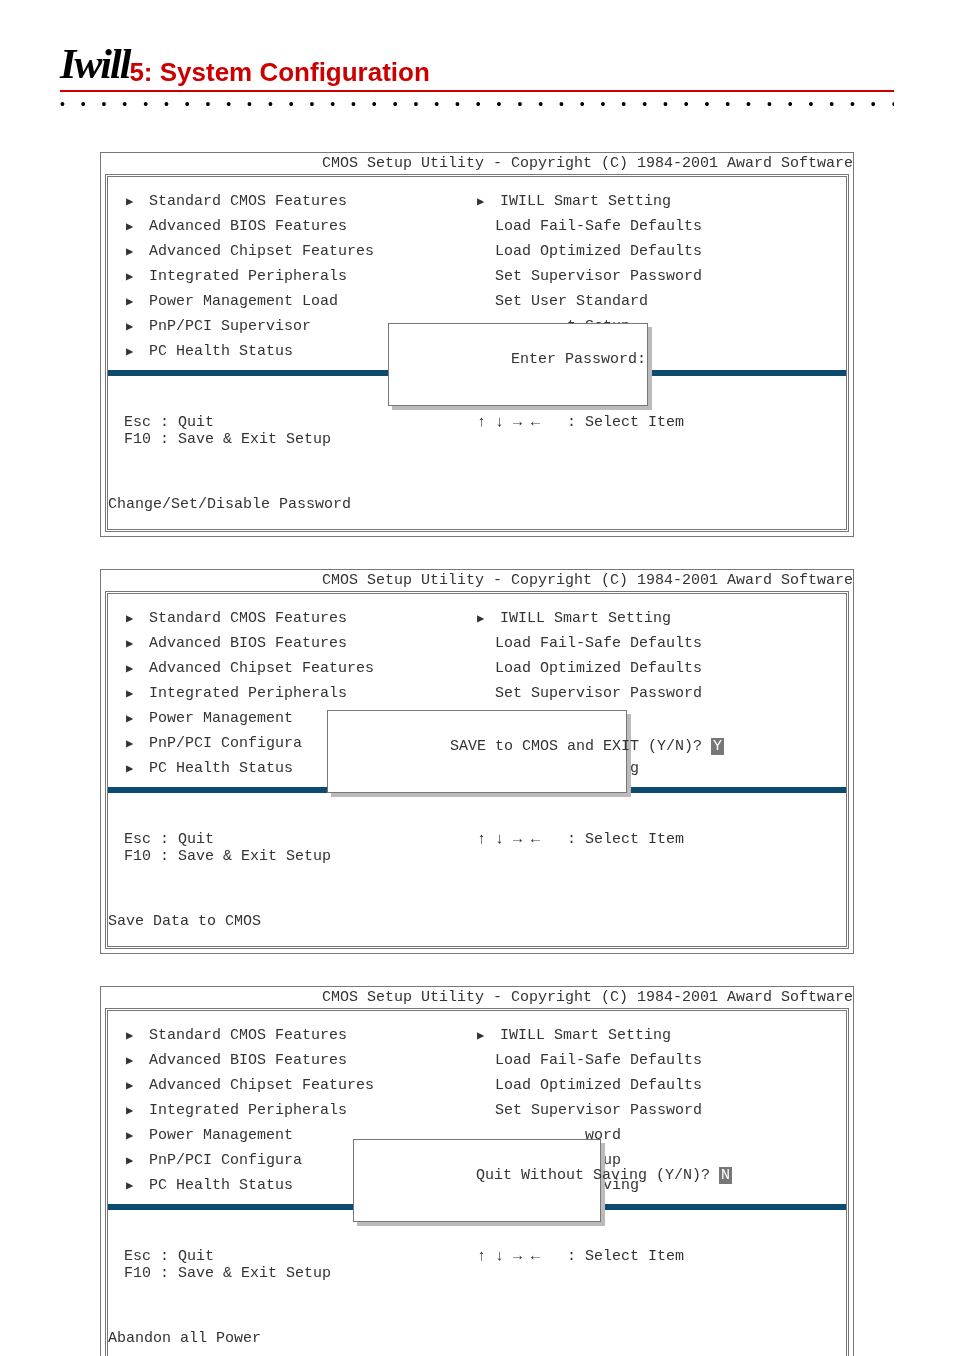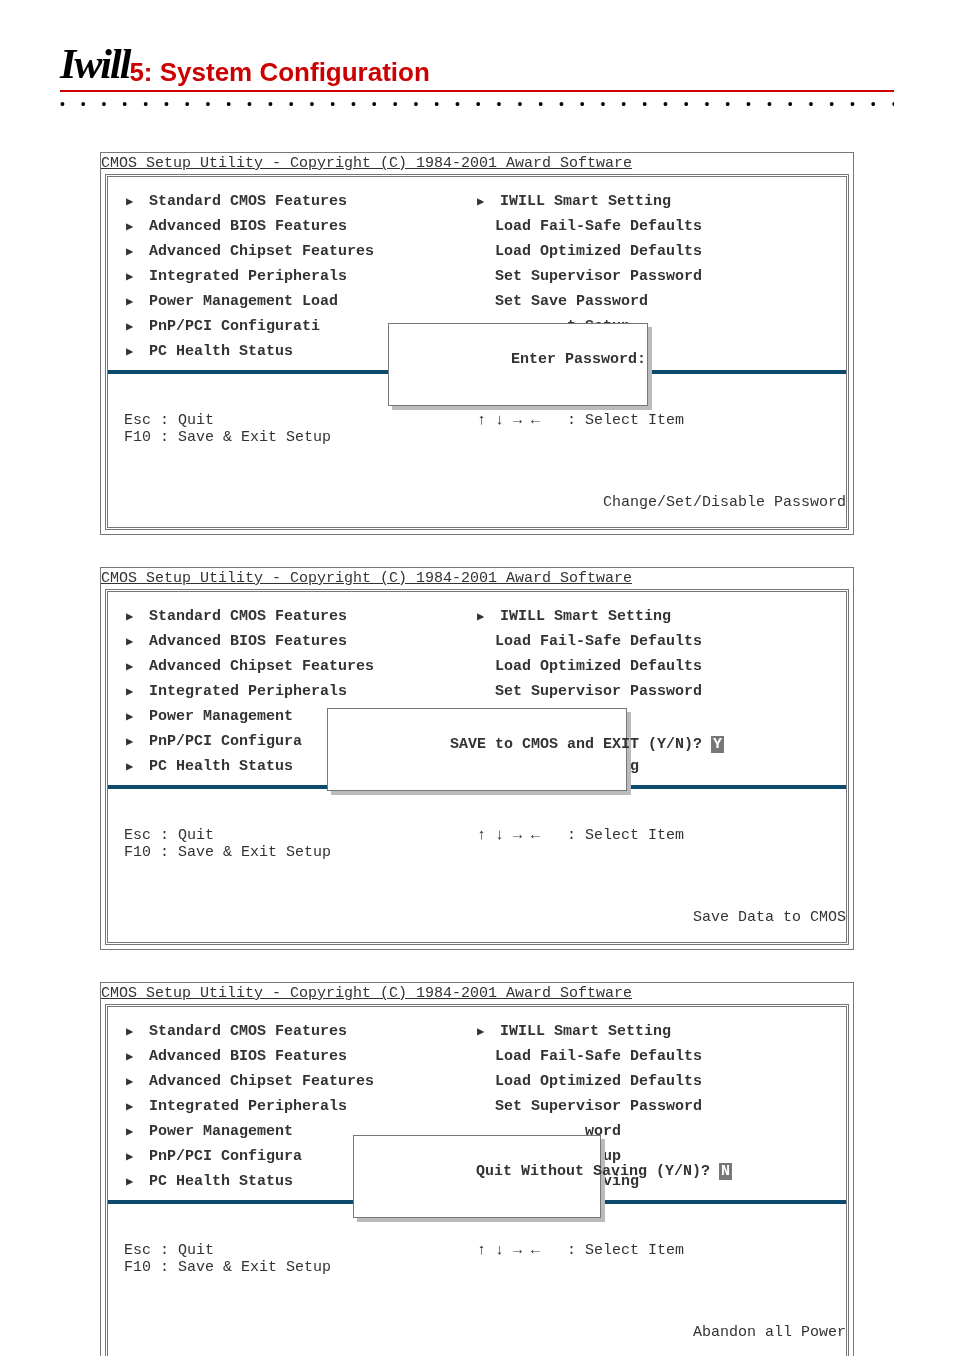--- a/index.html
+++ b/index.html
@@ -4,28 +4,28 @@
 <style>
   * { box-sizing: border-box; margin: 0; padding: 0; }
   html, body { width: 954px; height: 1356px; background: #fff; font-family: Arial, sans-serif; }
   .page { width: 954px; height: 1356px; position: relative; padding: 40px 60px 30px 60px; }
   .header-row { display: flex; align-items: flex-end; justify-content: flex-start; border-bottom: 2px solid #c00; padding-bottom: 2px; margin-bottom: 4px; }
   .logo { font-family: serif; font-size: 42px; font-weight: bold; font-style: italic; letter-spacing: -2px; }
   .chapter-title { font-size: 26px; font-weight: bold; color: #c00; }
   .dot-row { color: #000; letter-spacing: 6px; font-size: 14px; white-space: nowrap; overflow: hidden; width: 100%; }
   .bios-area { padding: 40px 40px 10px 40px; }
   .bios-box { border: 1px solid #777; margin-bottom: 32px; font-family: "Courier New", monospace; font-size: 15px; color: #333; }
-  .bios-titlebar { text-align: left; padding: 2px 0; text-decoration: underline; }
+  .bios-titlebar { text-align: right; padding: 2px 0; }
   .bios-inner { border: 3px double #777; margin: 0 4px 4px 4px; padding: 6px 0 2px 0; }
-  .menu-grid { display: flex; padding: 6px 18px 6px 18px; position: relative; font-weight: bold; }
+  .menu-grid { display: flex; padding: 6px 18px 6px 18px; position: relative; }
   .menu-col { flex: 1; }
   .menu-item { padding: 4px 0; white-space: pre; }
   .tri { font-size: 12px; display: inline-block; width: 14px; }
-  .footer-bar { border-top: 4px solid #0c4a6e; padding: 4px 16px; white-space: pre; }
-  .help-bar { text-align: right; padding: 10px 0 14px 0; }
+  .footer-bar { border-top: 6px solid #0c4a6e; padding: 4px 16px; white-space: pre; }
+  .help-bar { text-align: left; padding: 10px 0 14px 0; }
   .popup { position: absolute; background: #fff; border: 1px solid #777; box-shadow: 4px 4px 0 #bbb; padding: 10px 14px 20px 14px; font-family: "Courier New", monospace; font-size: 15px; left: 50%; transform: translateX(-50%); white-space: pre; }
   .popup .cursor { background: #777; color: #fff; padding: 0 2px; }
   .rel { position: relative; }
 </style>
 </head>
 <body>
 
 <div class="page">
 
   <div class="header-row">
@@ -39,29 +39,29 @@
     <div class="bios-box">
       <div class="bios-titlebar">CMOS Setup Utility - Copyright (C) 1984-2001 Award Software</div>
       <div class="bios-inner">
         <div class="menu-grid rel">
           <div class="menu-col">
             <div class="menu-item"><span class="tri">▶</span> <span>Standard CMOS Features</span></div>
             <div class="menu-item"><span class="tri">▶</span> <span>Advanced BIOS Features</span></div>
             <div class="menu-item"><span class="tri">▶</span> <span>Advanced Chipset Features</span></div>
             <div class="menu-item"><span class="tri">▶</span> <span>Integrated Peripherals</span></div>
             <div class="menu-item"><span class="tri">▶</span> <span>Power Management Load</span></div>
-            <div class="menu-item"><span class="tri">▶</span> <span>PnP/PCI Configurati</span></div>
+            <div class="menu-item"><span class="tri">▶</span> <span>PnP/PCI Supervisor</span></div>
             <div class="menu-item"><span class="tri">▶</span> <span>PC Health Status</span></div>
           </div>
           <div class="menu-col">
             <div class="menu-item"><span class="tri">▶</span> <span>IWILL Smart Setting</span></div>
             <div class="menu-item">&nbsp;&nbsp;<span>Load Fail-Safe Defaults</span></div>
             <div class="menu-item">&nbsp;&nbsp;<span>Load Optimized Defaults</span></div>
             <div class="menu-item">&nbsp;&nbsp;<span class="hl">Set Supervisor Password</span></div>
-            <div class="menu-item">&nbsp;&nbsp;<span>Set Save Password</span></div>
+            <div class="menu-item">&nbsp;&nbsp;<span>Set User Standard</span></div>
             <div class="menu-item">&nbsp;&nbsp;&nbsp;&nbsp;&nbsp;&nbsp;&nbsp;&nbsp;&nbsp;&nbsp;<span>t Setup</span></div>
             <div class="menu-item">&nbsp;&nbsp;&nbsp;&nbsp;&nbsp;&nbsp;&nbsp;&nbsp;&nbsp;&nbsp;<span>ut Saving</span></div>
           </div>
           <div class="popup" style="top:140px; left:280px; transform:none; width:260px;">
             <span>Enter Password:</span>
           </div>
         </div>
         <div class="footer-bar">
           <div style="display:flex;">
             <div style="flex:1; white-space:pre;">Esc : Quit

